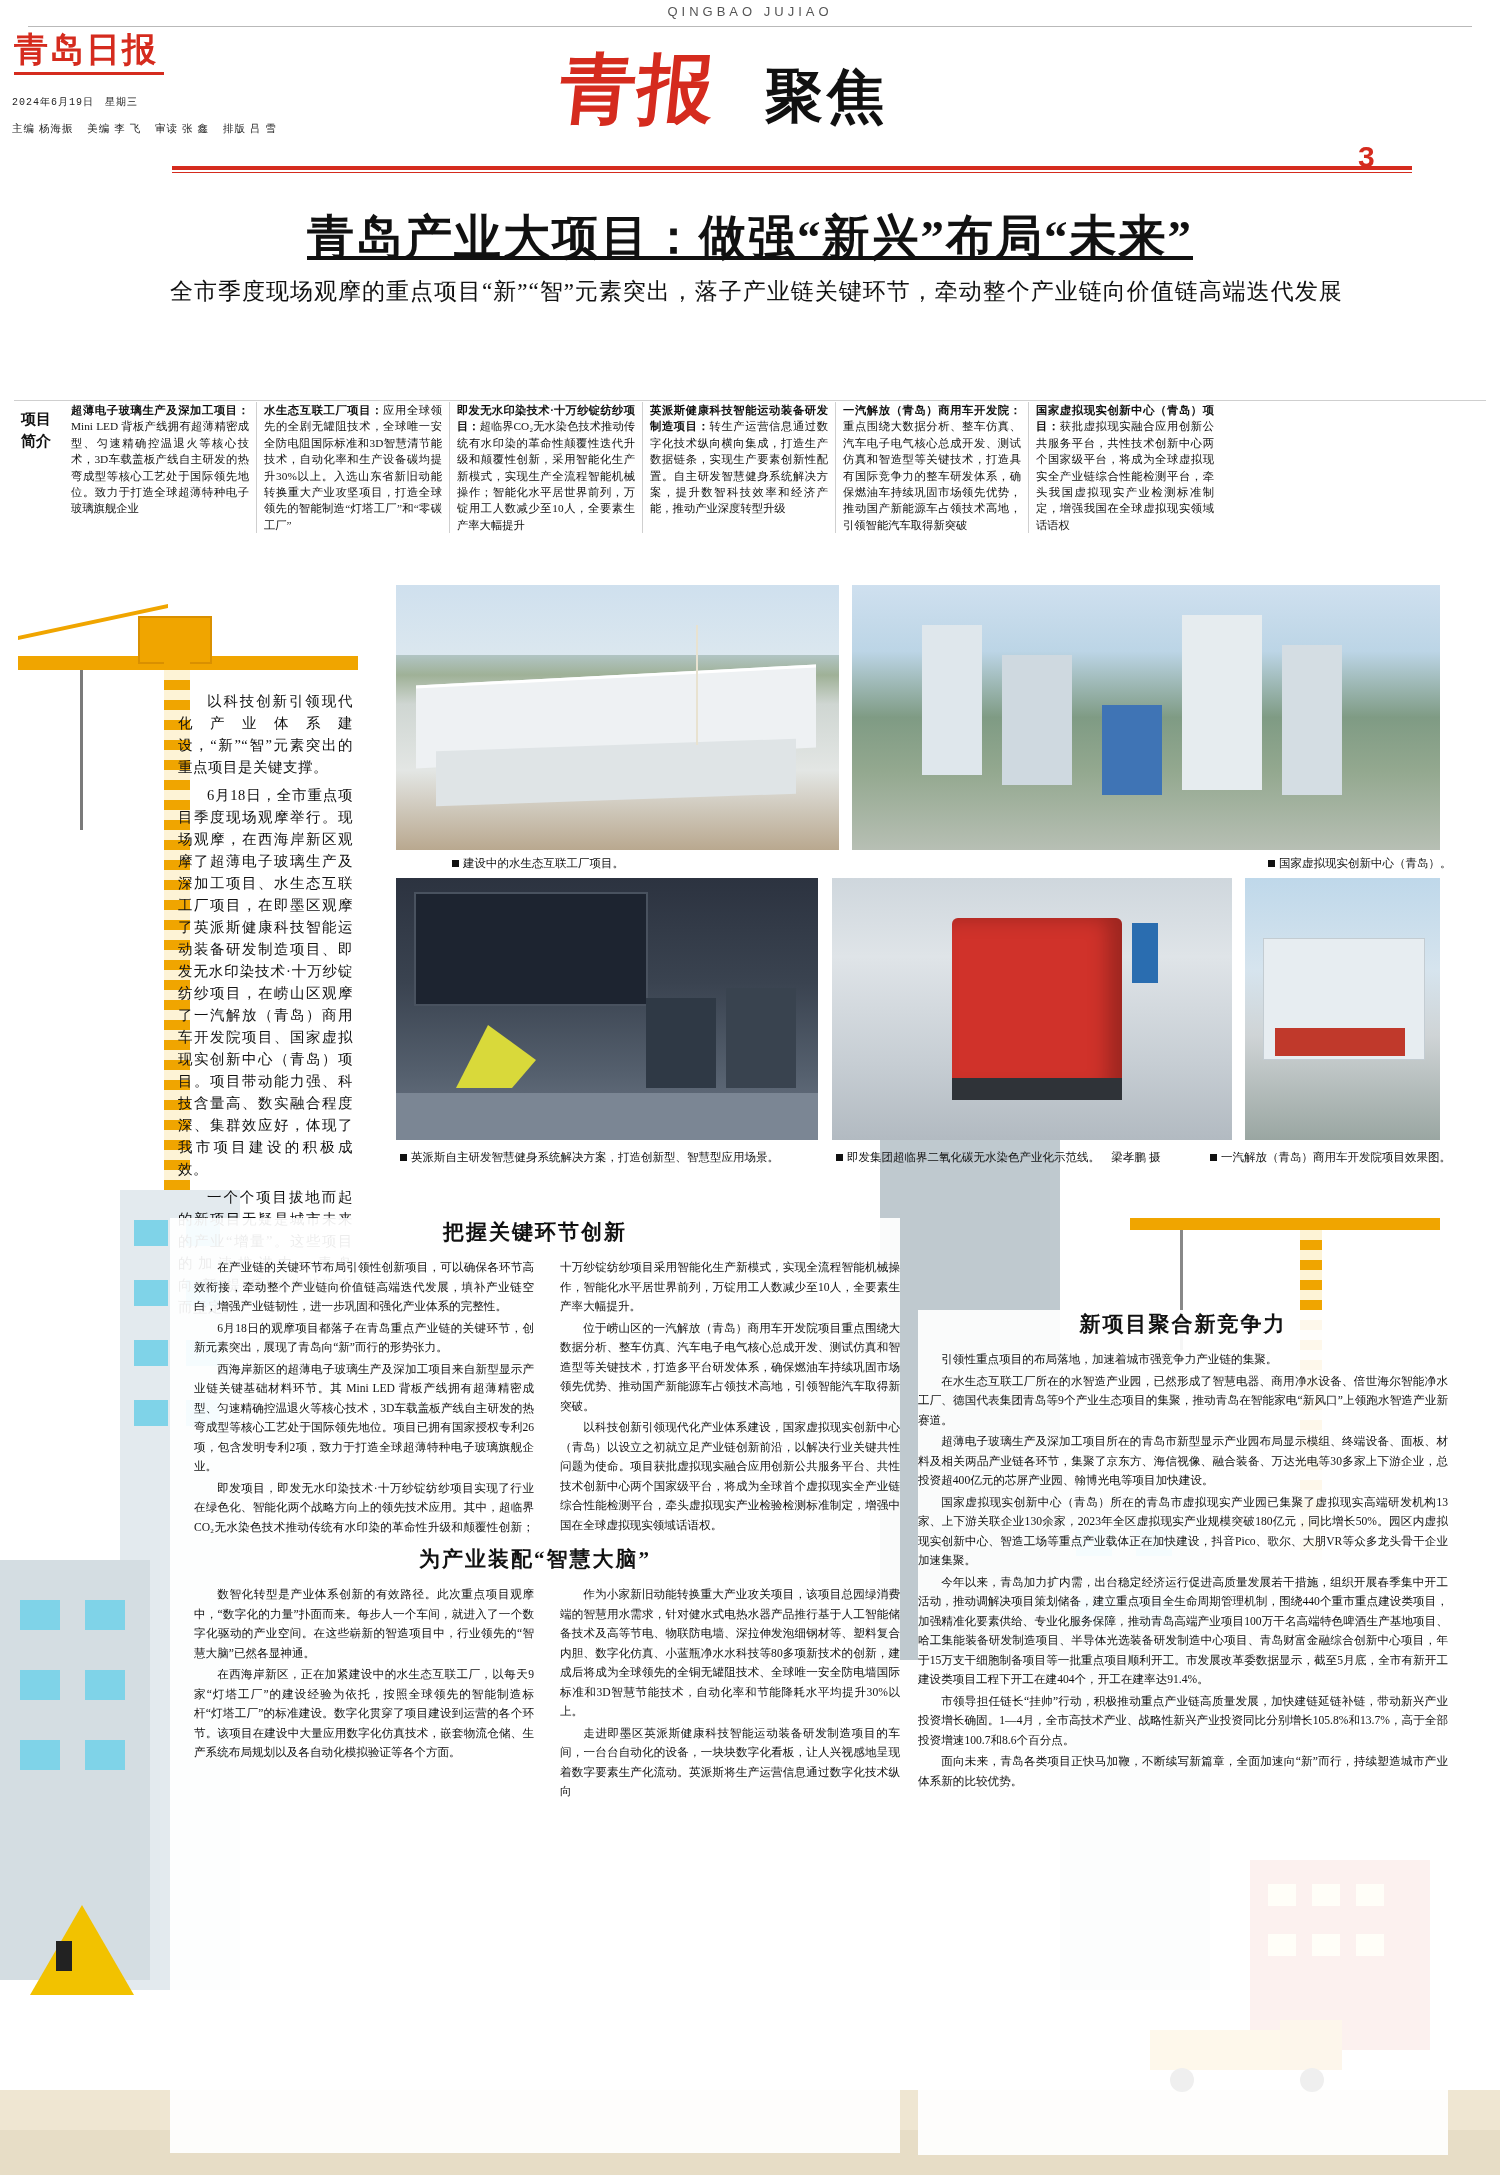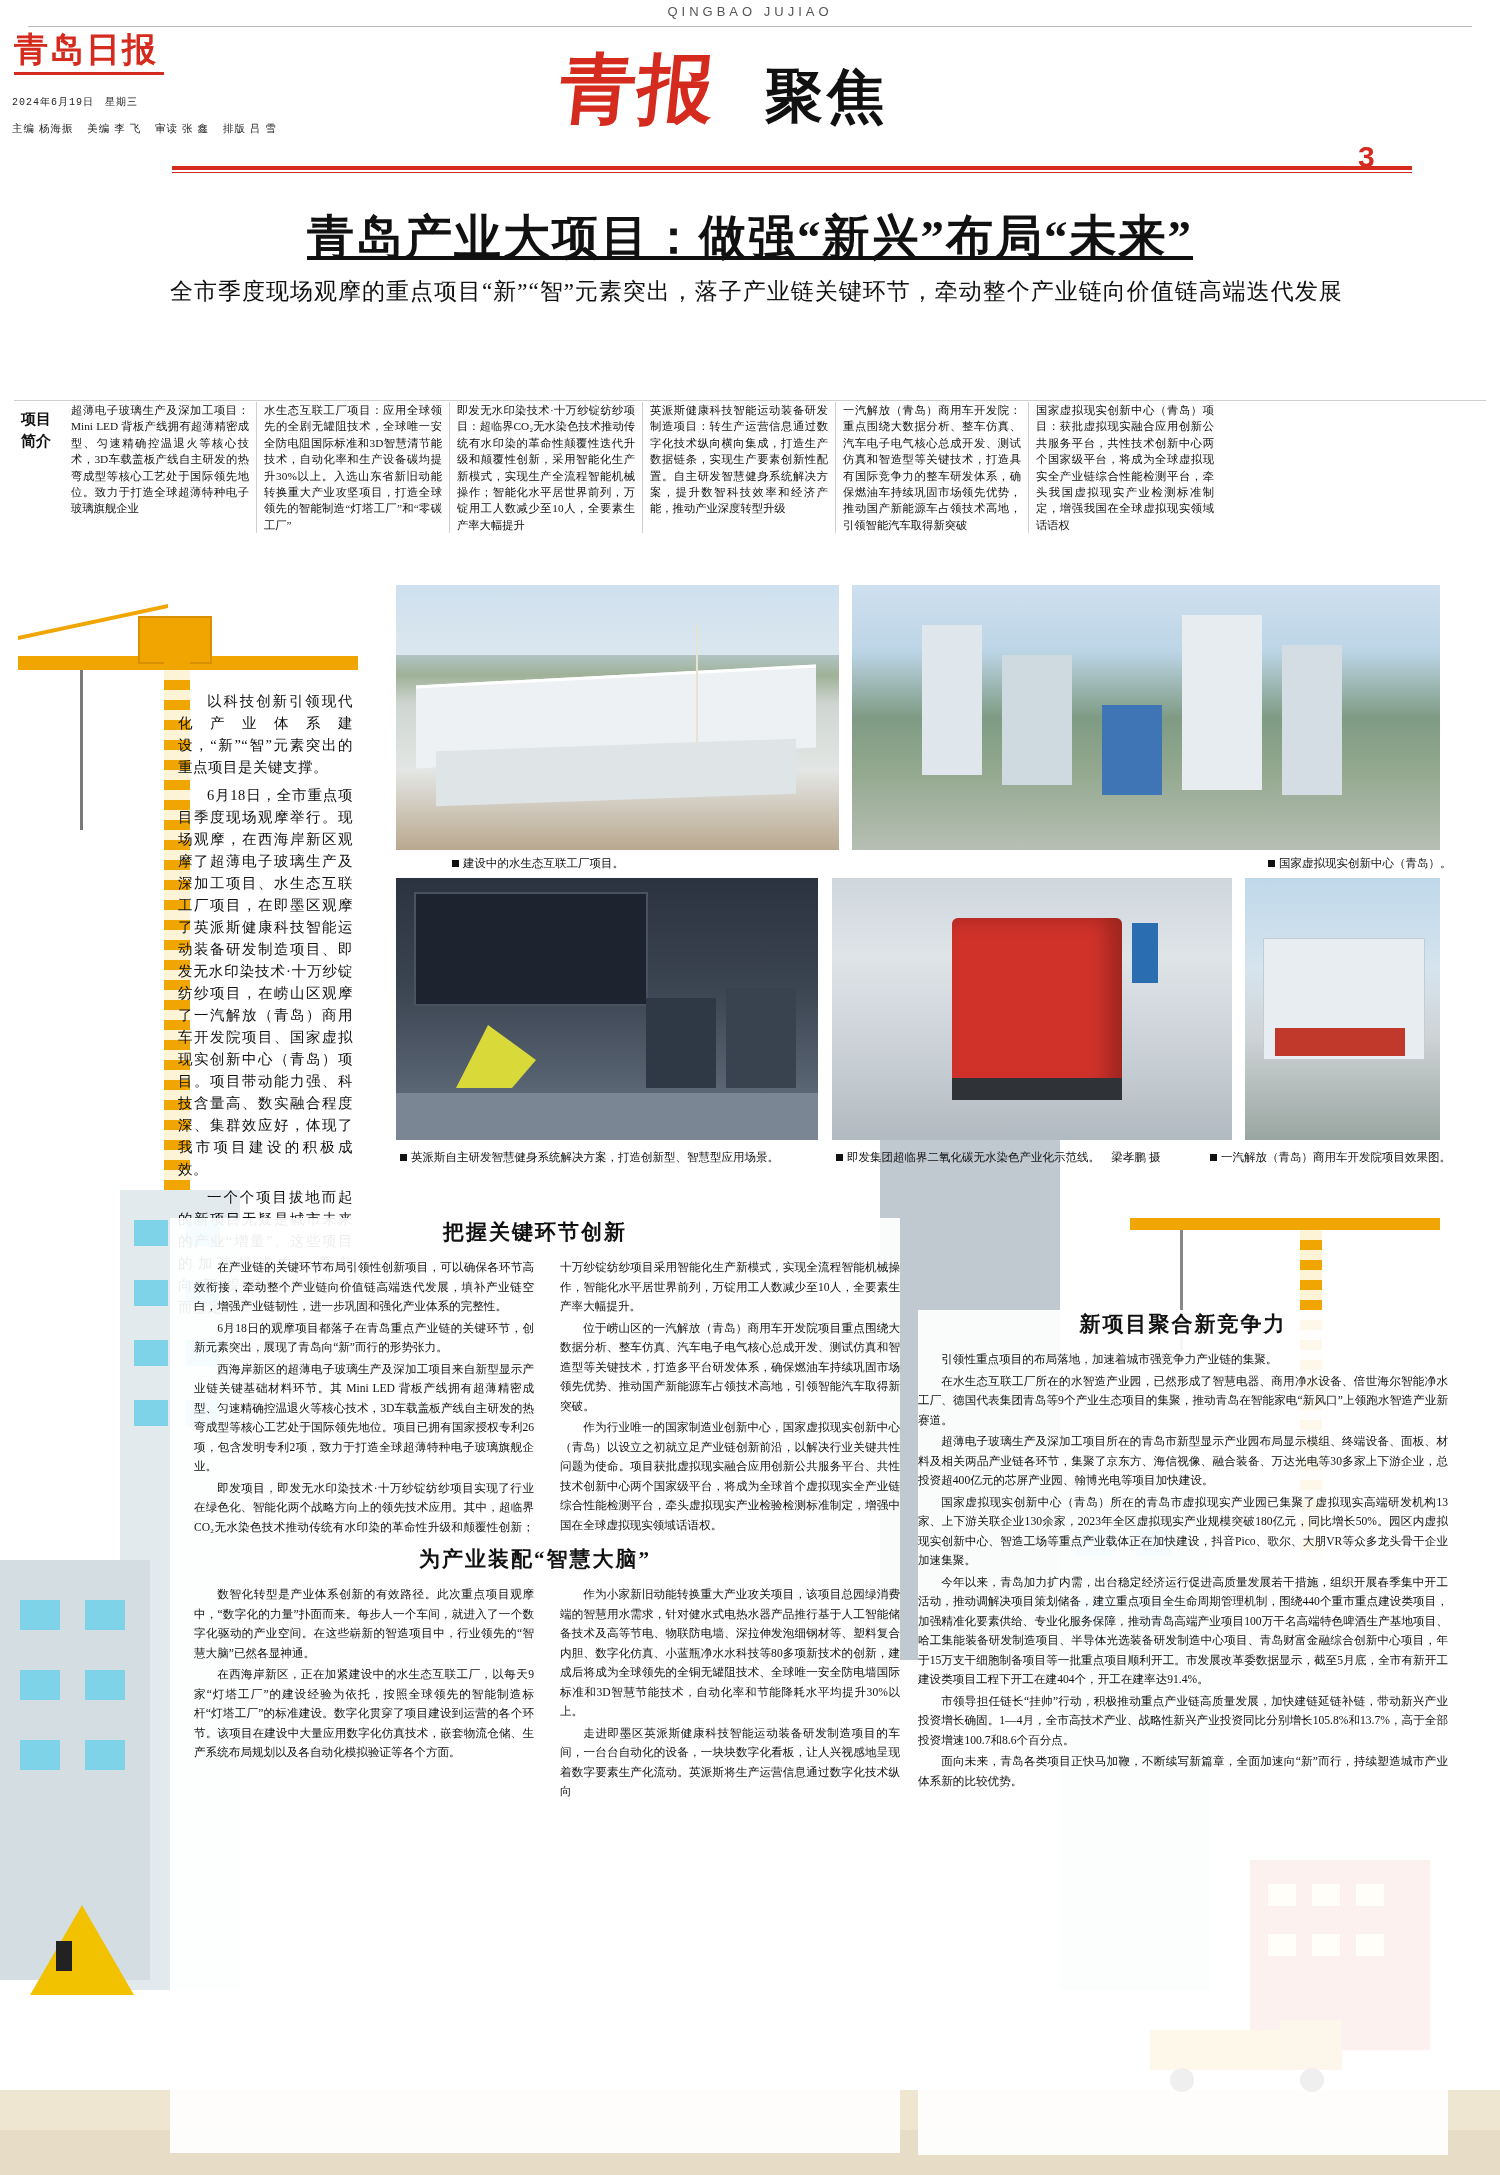--- a/index.html
+++ b/index.html
@@ -56,21 +56,21 @@
     font-size:23px;line-height:39px;color:#111;text-align:left;letter-spacing:1px;}
 
   
   .sumwrap{position:absolute;left:14px;top:402px;width:1472px;height:110px;}
   .sumlabel{position:absolute;left:0;top:6px;width:44px;font-size:15px;line-height:22px;
     text-align:center;color:#111;font-weight:bold;}
   .sumcols{position:absolute;left:50px;top:0;width:1422px;display:flex;gap:0;}
   .sumcol{width:178px;padding:0 7px;font-size:11.3px;line-height:16.4px;color:#111;
     text-align:justify;border-left:1px solid #cfcfcf;}
   .sumcol:first-child{border-left:none;}
-  .sumcol b{font-weight:normal;}
+  .sumcol b{font-weight:bold;}
   .sumdiv{position:absolute;left:14px;top:400px;width:1472px;height:1px;background:#cfcfcf;}
 
   
   .ph{position:absolute;background:#9fb2c4;overflow:hidden;}
   .cap{position:absolute;font-size:11.5px;color:#111;font-family:"Liberation Sans",sans-serif;}
   .cap .sq{display:inline-block;width:7px;height:7px;background:#111;margin-right:4px;}
 
   
   .p1{left:396px;top:585px;width:443px;height:265px;
       background:linear-gradient(180deg,#c9d8e6 0%,#bcd0de 22%,#9fb197 34%,#cfd6d2 45%,#e3e6e4 70%,#b9a88f 100%);}
@@ -343,21 +343,21 @@
   </div>
 
   <div class="panel panelL">
     <div class="secttl">把握关键环节创新</div>
     <div class="btext twocol">
       <p>在产业链的关键环节布局引领性创新项目，可以确保各环节高效衔接，牵动整个产业链向价值链高端迭代发展，填补产业链空白，增强产业链韧性，进一步巩固和强化产业体系的完整性。</p>
       <p>6月18日的观摩项目都落子在青岛重点产业链的关键环节，创新元素突出，展现了青岛向“新”而行的形势张力。</p>
       <p>西海岸新区的超薄电子玻璃生产及深加工项目来自新型显示产业链关键基础材料环节。其 Mini LED 背板产线拥有超薄精密成型、匀速精确控温退火等核心技术，3D车载盖板产线自主研发的热弯成型等核心工艺处于国际领先地位。项目已拥有国家授权专利26项，包含发明专利2项，致力于打造全球超薄特种电子玻璃旗舰企业。</p>
       <p>即发项目，即发无水印染技术·十万纱锭纺纱项目实现了行业在绿色化、智能化两个战略方向上的领先技术应用。其中，超临界CO₂无水染色技术推动传统有水印染的革命性升级和颠覆性创新；十万纱锭纺纱项目采用智能化生产新模式，实现全流程智能机械操作，智能化水平居世界前列，万锭用工人数减少至10人，全要素生产率大幅提升。</p>
       <p>位于崂山区的一汽解放（青岛）商用车开发院项目重点围绕大数据分析、整车仿真、汽车电子电气核心总成开发、测试仿真和智造型等关键技术，打造多平台研发体系，确保燃油车持续巩固市场领先优势、推动国产新能源车占领技术高地，引领智能汽车取得新突破。</p>
-      <p>作为行业唯一的国家制造业创新中心，国家虚拟现实创新中心（青岛）以设立之初就立足产业链创新前沿，以解决行业关键共性问题为使命。项目获批虚拟现实融合应用创新公共服务平台、共性技术创新中心两个国家级平台，将成为全球首个虚拟现实全产业链综合性能检测平台，牵头虚拟现实产业检验检测标准制定，增强中国在全球虚拟现实领域话语权。</p>
+      <p>以科技创新引领现代化产业体系建设，国家虚拟现实创新中心（青岛）以设立之初就立足产业链创新前沿，以解决行业关键共性问题为使命。项目获批虚拟现实融合应用创新公共服务平台、共性技术创新中心两个国家级平台，将成为全球首个虚拟现实全产业链综合性能检测平台，牵头虚拟现实产业检验检测标准制定，增强中国在全球虚拟现实领域话语权。</p>
     </div>
 
     <div class="secttl" style="margin-top:8px;">为产业装配“智慧大脑”</div>
     <div class="btext twocol">
       <p>数智化转型是产业体系创新的有效路径。此次重点项目观摩中，“数字化的力量”扑面而来。每步人一个车间，就进入了一个数字化驱动的产业空间。在这些崭新的智造项目中，行业领先的“智慧大脑”已然各显神通。</p>
       <p>在西海岸新区，正在加紧建设中的水生态互联工厂，以每天9家“灯塔工厂”的建设经验为依托，按照全球领先的智能制造标杆“灯塔工厂”的标准建设。数字化贯穿了项目建设到运营的各个环节。该项目在建设中大量应用数字化仿真技术，嵌套物流仓储、生产系统布局规划以及各自动化模拟验证等各个方面。</p>
       <p>作为小家新旧动能转换重大产业攻关项目，该项目总园绿消费端的智慧用水需求，针对健水式电热水器产品推行基于人工智能储备技术及高等节电、物联防电墙、深拉伸发泡细钢材等、塑料复合内胆、数字化仿真、小蓝瓶净水水科技等80多项新技术的创新，建成后将成为全球领先的全铜无罐阻技术、全球唯一安全防电墙国际标准和3D智慧节能技术，自动化率和节能降耗水平均提升30%以上。</p>
       <p>走进即墨区英派斯健康科技智能运动装备研发制造项目的车间，一台台自动化的设备，一块块数字化看板，让人兴视感地呈现着数字要素生产化流动。英派斯将生产运营信息通过数字化技术纵向</p>
     </div>
   </div>

